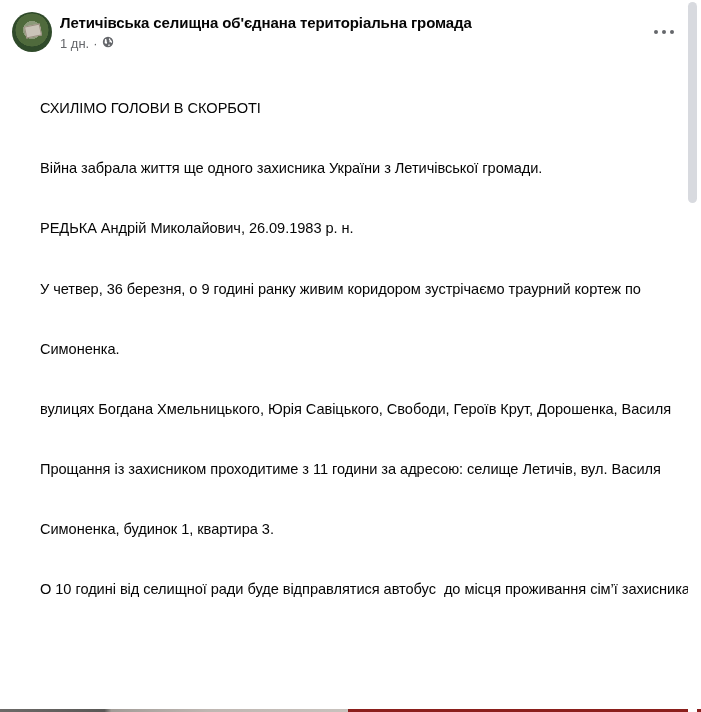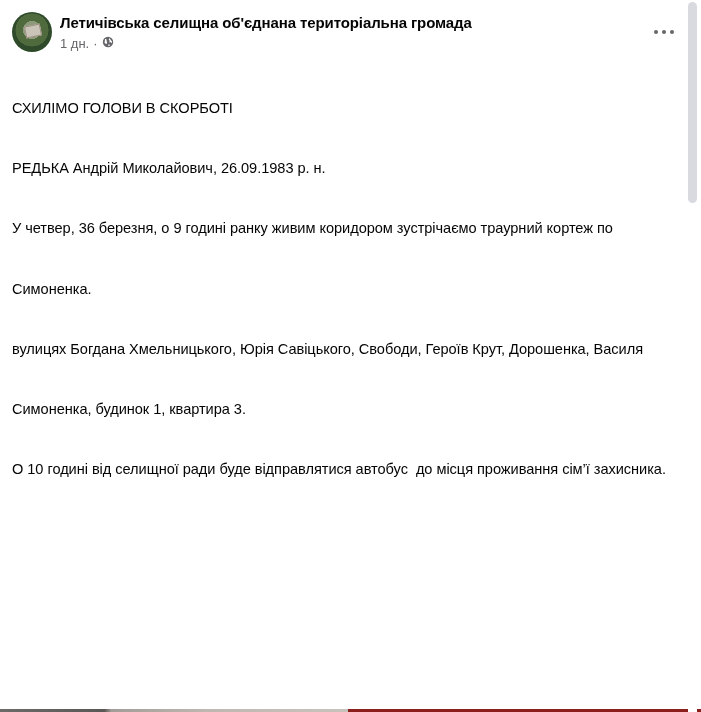--- a/index.html
+++ b/index.html
@@ -11,21 +11,21 @@
             background: radial-gradient(circle at 50% 45%, #d8d6cf 0 12%, #8c9a7a 13% 30%, #4f6a3c 31% 55%, #2f4a2a 56% 100%);
             overflow:hidden; }
   .avatar::after { content:""; position:absolute; left:13px; top:13px; width:14px; height:10px; background:#c9c3b8; border:1px solid #9a8f80; transform:rotate(-12deg); }
   .page-name { position:absolute; left:48px; top:2px; font-size:15px; font-weight:bold; color:#050505; white-space:nowrap; letter-spacing:-0.1px; }
   .meta { position:absolute; left:48px; top:24px; font-size:13px; color:#65676b; white-space:nowrap; display:flex; }
   .meta .dot { margin:0 4px; }
   .globe { display:inline-block; width:12px; height:12px; }
   .more { position:absolute; right:8px; top:14px; width:20px; height:12px; display:flex; justify-content:space-between; align-items:center; cursor:pointer; }
   .more span { width:4px; height:4px; border-radius:50%; background:#65676b; display:block; }
   .body-text { position:absolute; left:12px; top:58px; width:665px; font-size:14.6px; line-height:20.05px; color:#050505; white-space:pre; letter-spacing:-0.05px; }
-  .body-text div { height:20.05px; }
+  .body-text div { height:20.05px;margin-left:28px; }
   .scroll-track { position:absolute; left:688px; top:0; width:9px; height:712px; background:#ffffff; }
   .scroll-thumb { position:absolute; left:688px; top:2px; width:9px; height:201px; border-radius:5px; background:#d8dadf; }
   .photo-strip { position:absolute; left:0; top:709px; width:701px; height:3px; display:flex; }
   .photo-left { width:348px; height:3px; background:linear-gradient(90deg,#6c6a68 0%,#5a5856 30%,#a29d98 32%,#bfb7b2 60%,#c8c2bd 100%); }
   .photo-right { width:353px; height:3px; background:#8b1f1c; }
 </style>
 </head>
 <body>
 
 <div class="post">
@@ -46,24 +46,26 @@
     </div>
     <div class="more">
       <span></span>
       <span></span>
       <span></span>
     </div>
   </div>
 
   <div class="body-text">
     <div>СХИЛІМО ГОЛОВИ В СКОРБОТІ</div>
+    <div>Війна забрала життя ще одного захисника України з Летичівської громади.</div>
     <div>РЕДЬКА Андрій Миколайович, 26.09.1983 р. н.</div>
     <div>У четвер, 36 березня, о 9 годині ранку живим коридором зустрічаємо траурний кортеж по</div>
     <div>Симоненка.</div>
     <div>вулицях Богдана Хмельницького, Юрія Савіцького, Свободи, Героїв Крут, Дорошенка, Василя</div>
+    <div>Прощання із захисником проходитиме з 11 години за адресою: селище Летичів, вул. Василя</div>
     <div>Симоненка, будинок 1, квартира 3.</div>
     <div>О 10 годині від селищної ради буде відправлятися автобус  до місця проживання сім’ї захисника.</div>
     
     
     
     
     
     
     
     

